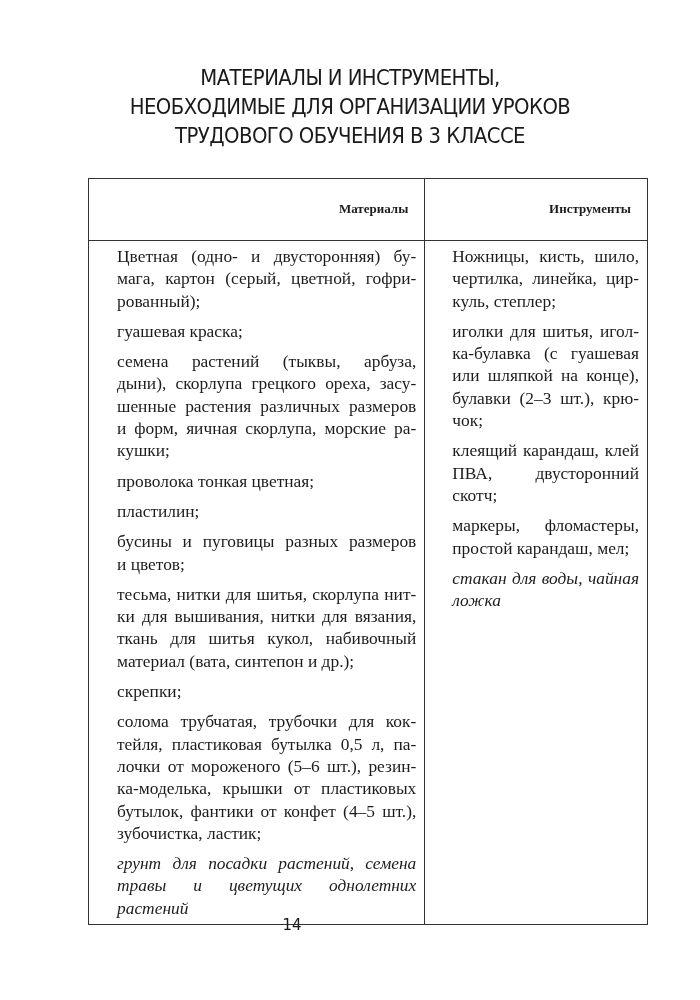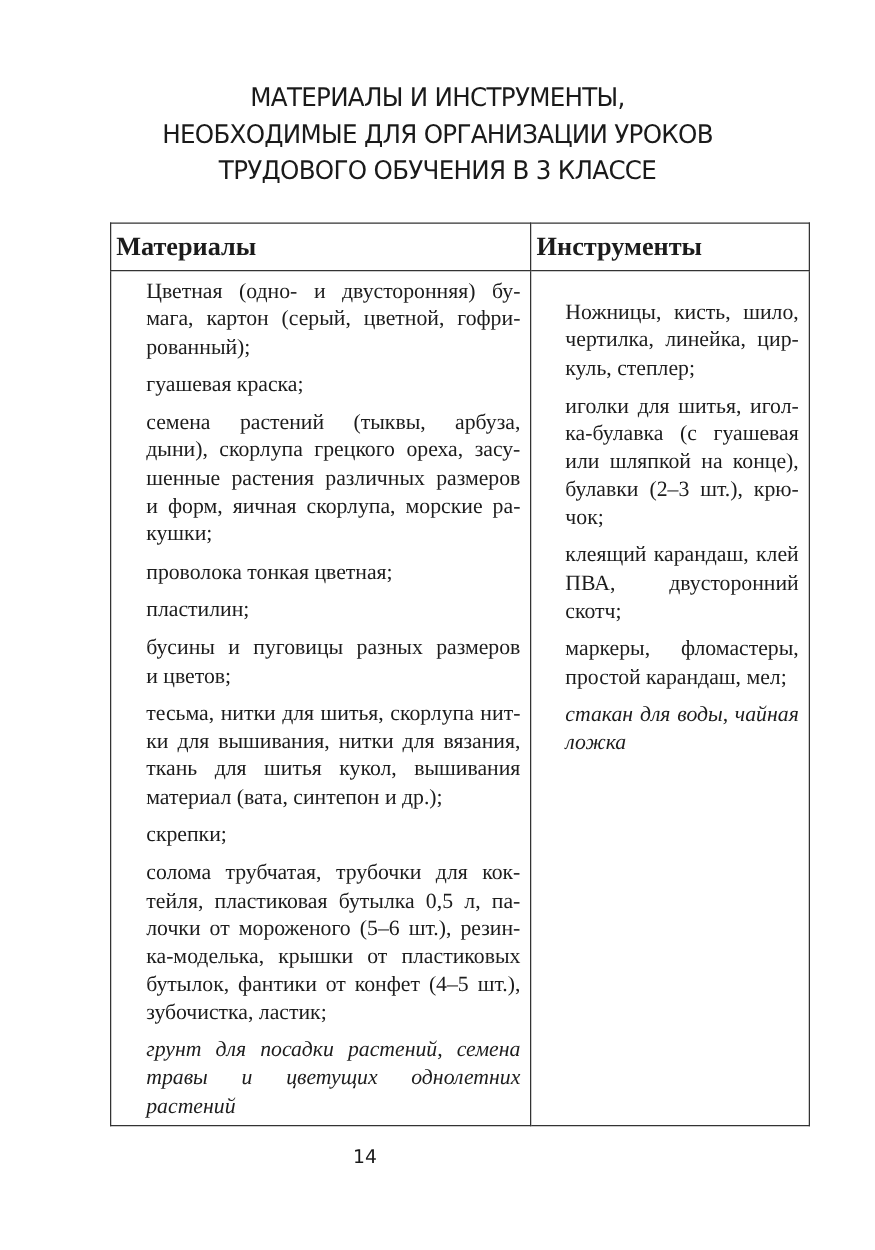--- a/index.html
+++ b/index.html
@@ -41,30 +41,30 @@
       line-height: 22.3px;
       color: #1c1c1c;
     }
     table.materials-table th,
     table.materials-table td {
       border: 1.5px solid #333;
       vertical-align: top;
     }
     table.materials-table th {
       font-weight: bold;
-      font-size: 21px;
+      font-size: 13px;
       height: 29px;
-      padding: 4px;
-      text-align: left;
+      padding: 16px;
+      text-align: right;
       vertical-align: middle;
     }
     col.c1 { width: 337px; }
     col.c2 { width: 223px; }
     td.col-materials { padding: 4px 8px 5px 10px; }
-    td.col-tools { padding: 21px 8px 5px 9px; }
+    td.col-tools { padding: 4px 8px 5px 9px; }
     .entry {
       margin: 0 0 8px 18px;
       text-align: justify;
       hyphens: manual;
     }
     .entry:last-child { margin-bottom: 0; font-style: italic; }
     .entry .ln { display: block; text-align: justify; text-align-last: justify; }
     .entry .ln.last { text-align-last: left; }
     .page-number {
       position: absolute;
@@ -121,21 +121,21 @@
           <div class="entry">
             <span class="ln last">пластилин;</span>
           </div>
           <div class="entry">
             <span class="ln">бусины и пуговицы разных размеров</span>
             <span class="ln last">и цветов;</span>
           </div>
           <div class="entry">
             <span class="ln">тесьма, нитки для шитья, скорлупа нит-</span>
             <span class="ln">ки для вышивания, нитки для вязания,</span>
-            <span class="ln">ткань для шитья кукол, вышивания</span>
+            <span class="ln">ткань для шитья кукол, набивочный</span>
             <span class="ln last">материал (вата, синтепон и др.);</span>
           </div>
           <div class="entry">
             <span class="ln last">скрепки;</span>
           </div>
           <div class="entry">
             <span class="ln">солома трубчатая, трубочки для кок-</span>
             <span class="ln">тейля, пластиковая бутылка 0,5 л, па-</span>
             <span class="ln">лочки от мороженого (5–6 шт.), резин-</span>
             <span class="ln">ка-моделька, крышки от пластиковых</span>

